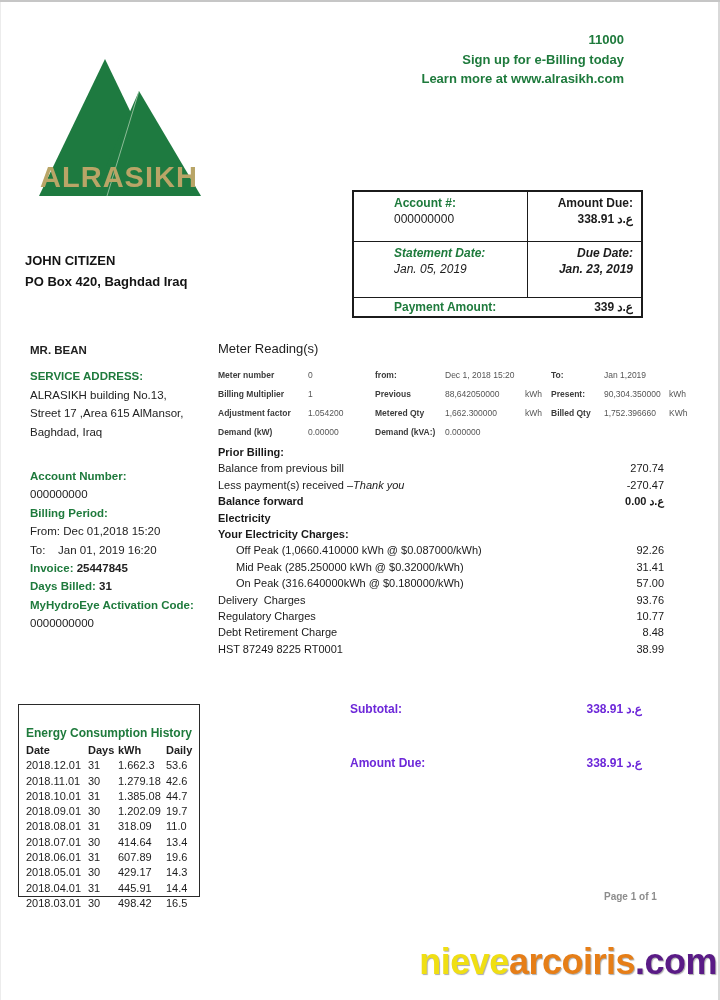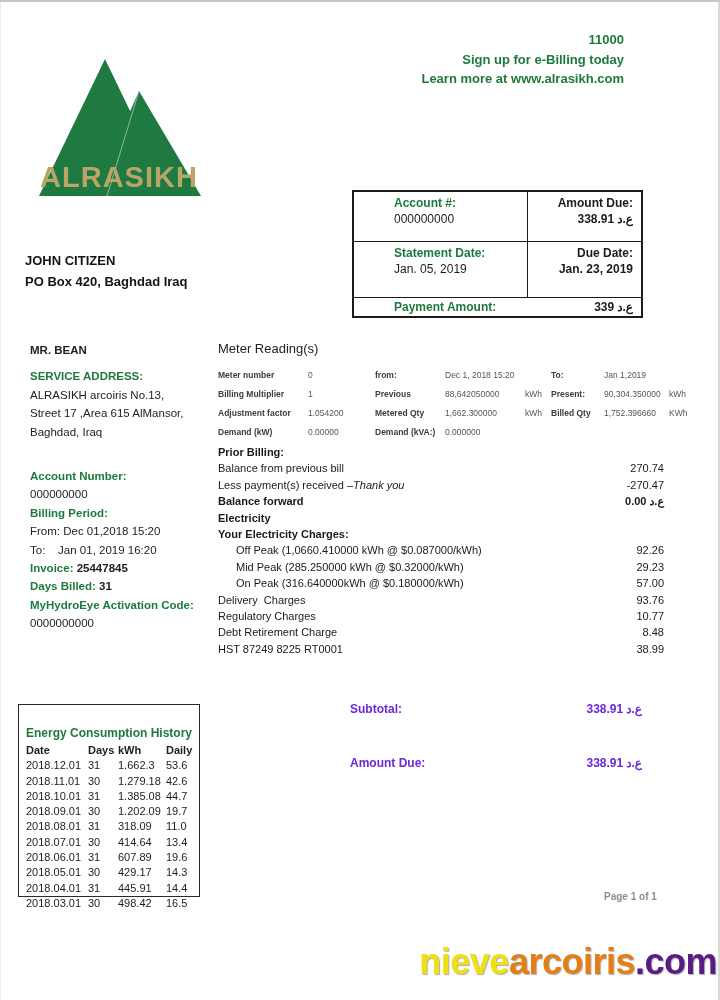--- a/index.html
+++ b/index.html
@@ -13,21 +13,21 @@
   
   .logo{position:absolute;left:35px;top:55px;width:168px;height:142px;}
   
   .promo{position:absolute;left:352px;top:30px;width:272px;text-align:right;
          color:#1e7a3c;font-weight:700;font-size:13px;line-height:19.5px;}
   
   .acct-box{position:absolute;left:352px;top:190px;width:291px;height:128px;
             border:2px solid #1b1b1b;display:flex;flex-direction:column;box-sizing:border-box;background:#fff;}
   .acct-row{display:flex;border-bottom:1.5px solid #1b1b1b;padding-left:32px;}
   .acct-row.r1{height:49px;}
-  .acct-row.r2{height:55px;}
+  .acct-row.r2{height:55px;font-style:italic;}
   .acct-row.r3{flex:1;border-bottom:none;align-items:center;}
   .acct-cell{padding:4px 8px;box-sizing:border-box;font-size:12px;}
   .acct-cell.left{width:142px;border-right:1.5px solid #1b1b1b;}
   .acct-cell.right{flex:1;text-align:right;}
   .acct-label{font-weight:700;}
   .acct-val{margin-top:2px;}
   .pay-row{display:flex;justify-content:space-between;width:100%;padding:2px 8px;box-sizing:border-box;font-size:12px;}
   
   .mailto{position:absolute;left:25px;top:250px;font-size:13px;font-weight:600;line-height:21px;color:#141414;}
   
@@ -122,21 +122,21 @@
   </div>
 
   <div class="mailto">
     <div>JOHN CITIZEN</div>
     <div>PO Box 420, Baghdad Iraq</div>
   </div>
 
   <div class="leftcol">
     <div style="font-weight:600;">MR. BEAN</div>
     <div class="green b gap-s">SERVICE ADDRESS:</div>
-    <div>ALRASIKH arcoiris No.13,</div>
+    <div>ALRASIKH building No.13,</div>
     <div>Street 17 ,Area 615 AlMansor,</div>
     <div>Baghdad, Iraq</div>
     <div class="green b gap-m">Account Number:</div>
     <div>000000000</div>
     <div class="green b">Billing Period:</div>
     <div class="pre">From: Dec 01,2018 15:20</div>
     <div class="pre">To:    Jan 01, 2019 16:20</div>
     <div>
       <span class="green b">Invoice:</span>
       <span style="font-weight:700;color:#222;">25447845</span>
@@ -211,21 +211,21 @@
         <div class="b-row bold">
           <span class="b-label">Your Electricity Charges:</span>
           <span class="b-value"></span>
         </div>
         <div class="b-row indent">
           <span class="b-label">Off Peak (1,0660.410000 kWh @ $0.087000/kWh)</span>
           <span class="b-value">92.26</span>
         </div>
         <div class="b-row indent">
           <span class="b-label">Mid Peak (285.250000 kWh @ $0.32000/kWh)</span>
-          <span class="b-value">29.23</span>
+          <span class="b-value">31.41</span>
         </div>
         <div class="b-row indent">
           <span class="b-label">On Peak (316.640000kWh @ $0.180000/kWh)</span>
           <span class="b-value">57.00</span>
         </div>
         <div class="b-row">
           <span class="b-label">Delivery  Charges</span>
           <span class="b-value">93.76</span>
         </div>
         <div class="b-row">

